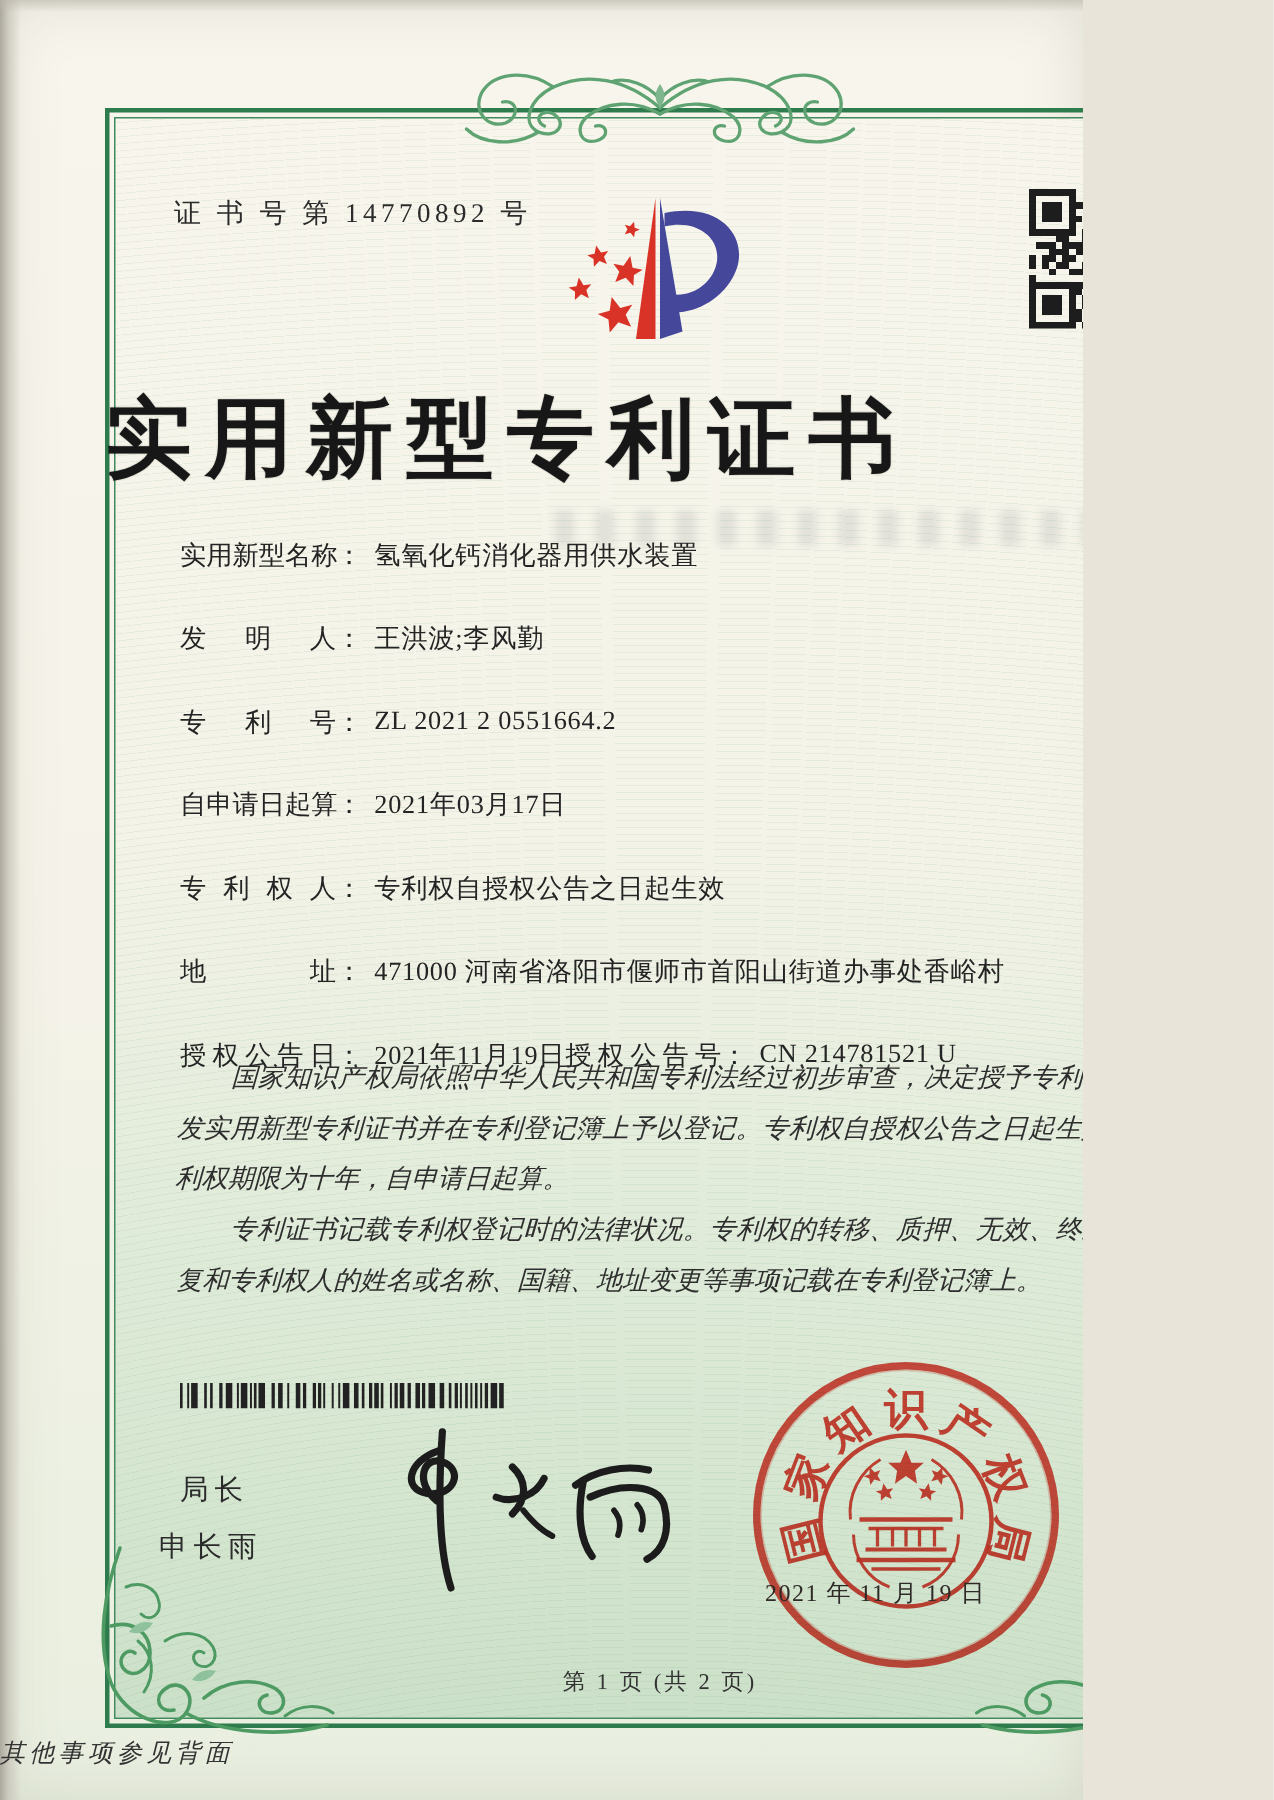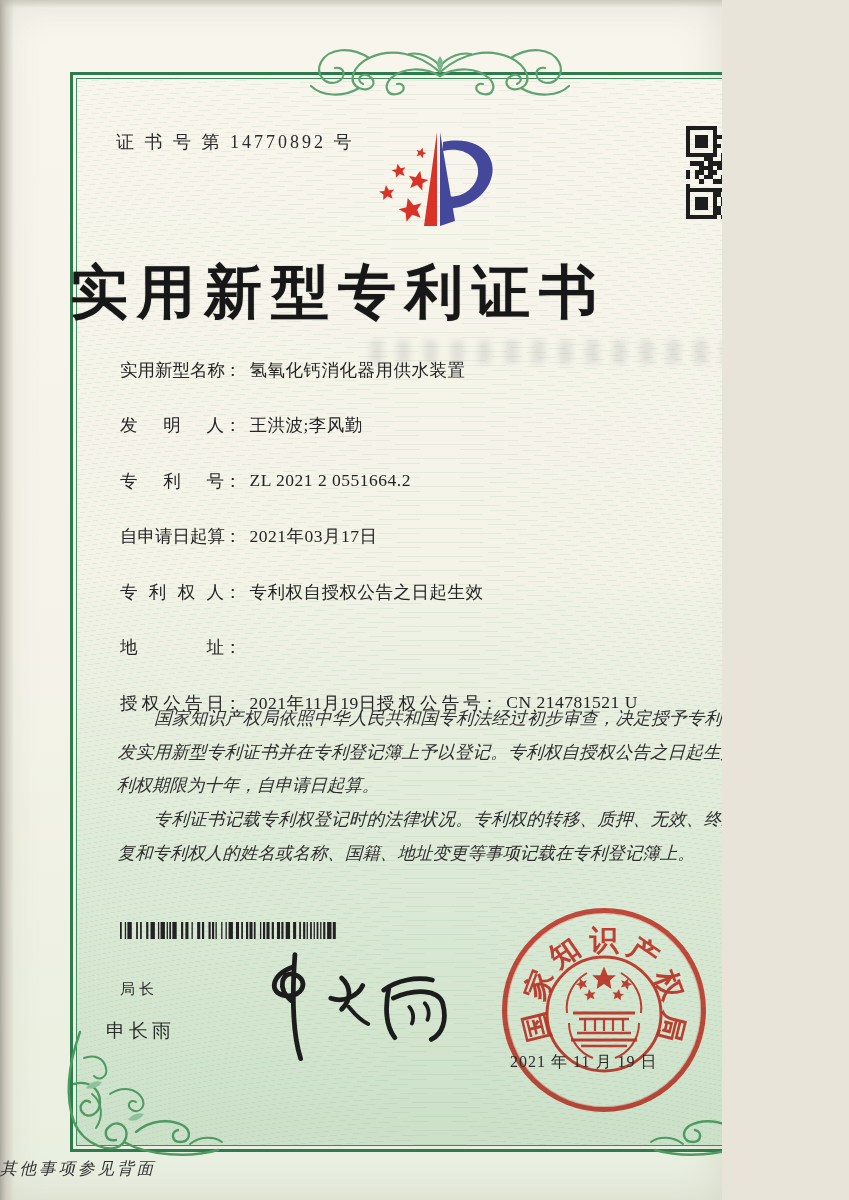--- a/index.html
+++ b/index.html
@@ -49,21 +49,21 @@
   
   .paras{position:absolute;left:48px;top:630px;width:656px;font-size:17.5px;line-height:1.92;
          color:#2e2e2e;text-align:justify;font-style:italic;}
   .paras p{margin:0;text-indent:2em;transform:skewX(-2deg);}
 
   
   .barcode{position:absolute;left:50px;top:850px;width:218px;height:17px;}
 
   
   .sig-title{position:absolute;left:50px;top:908px;font-family:Liberation Sans, sans-serif;
-             font-size:15px;letter-spacing:4px;color:#2b2b2b;}
+             font-size:19px;letter-spacing:4px;color:#2b2b2b;}
   .sig-name{position:absolute;left:36px;top:946px;font-family:Liberation Mono, monospace;
             font-size:19px;letter-spacing:4px;color:#2b2b2b;}
   .sig-hand{position:absolute;left:168px;top:868px;width:236px;height:125px;transform:rotate(-2deg);}
 
   
   .seal{position:absolute;left:432px;top:836px;width:194px;height:194px;border-radius:50%;
         border:5px solid rgba(222,55,43,.88);box-shadow:0 0 0 1px rgba(222,55,43,.25) inset;
         mix-blend-mode:multiply;}
   .seal-ch{position:absolute;left:50%;top:50%;width:34px;height:34px;margin:-17px 0 0 -17px;
            text-align:center;font-size:29px;font-weight:bold;color:rgba(222,55,43,.92);line-height:34px;}
@@ -438,20 +438,21 @@
             <span class="f-value">2021年03月17日</span>
         </div>
         <div class="frow">
           <span class="f-label">专利权人</span>
             <span class="f-colon">：</span>
             <span class="f-value">专利权自授权公告之日起生效</span>
         </div>
         <div class="frow">
           <span class="f-label">地址</span>
             <span class="f-colon">：</span>
+            <span class="f-value">471000 河南省洛阳市偃师市首阳山街道办事处香峪村</span>
         </div>
         <div class="frow">
           <span class="f-label">授权公告日</span>
             <span class="f-colon">：</span>
             <span class="f-value">2021年11月19日</span>
           <span class="f-label grant2">授权公告号</span>
             <span class="f-colon">：</span>
             <span class="f-value">CN 214781521 U</span>
         </div>
       </div>
@@ -556,17 +557,18 @@
             <path d="M34,80 L88,80" stroke-width="2.6"></path>
             <path d="M28,87 L94,87" stroke-width="3"></path>
             <path d="M38,93 L84,93" stroke-width="2.4"></path>
             <path d="M24,60 C22,44 30,28 44,20 M98,60 C100,44 92,28 78,20" stroke-width="2"></path>
             <path d="M26,70 C26,86 36,100 50,105 M96,70 C96,86 86,100 72,105" stroke-width="2"></path>
           </svg>
         </div>
       </div>
       <div class="seal-date">2021 年 11 月 19 日</div>
 
+      <div class="pageno">第 1 页 (共 2 页)</div>
     </div>
   </div>
 
   <div class="backnote">其他事项参见背面</div>
 </div>
 
 </body></html>

